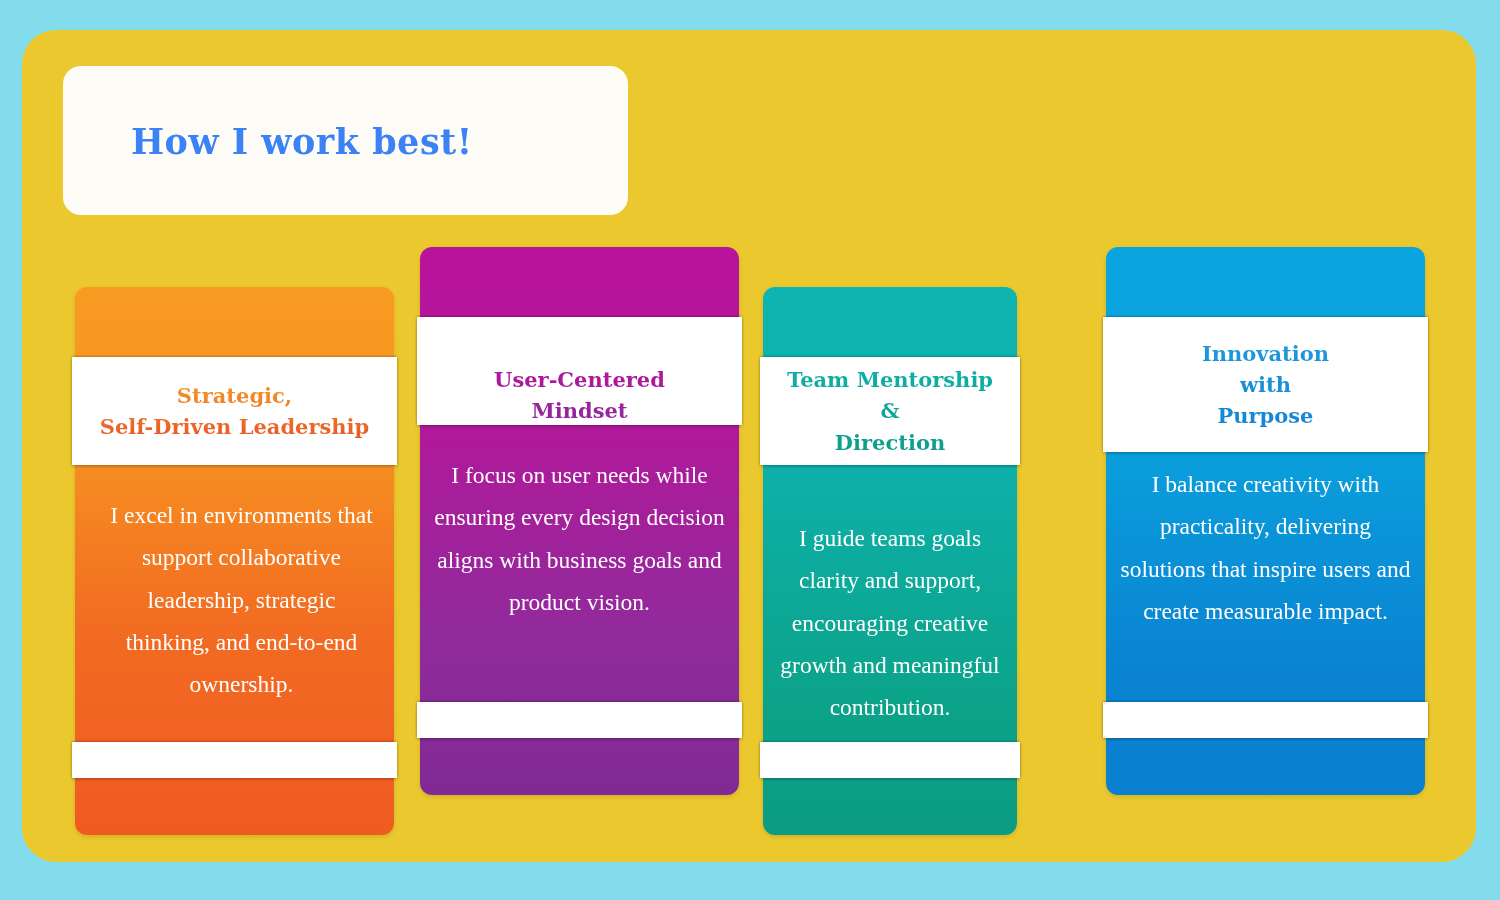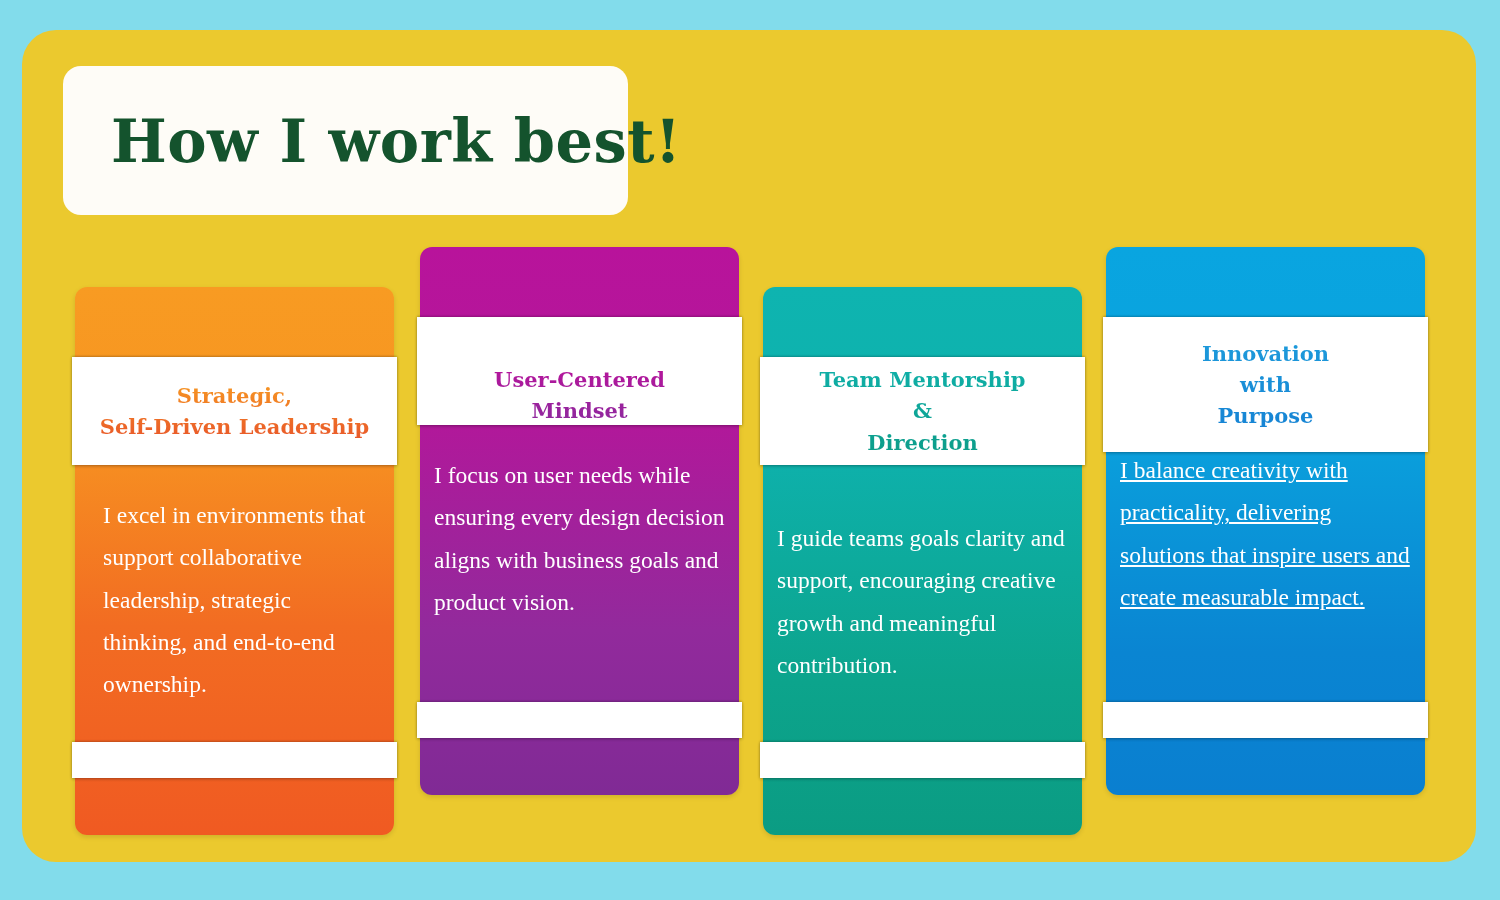--- a/index.html
+++ b/index.html
@@ -36,28 +36,28 @@
     position: absolute;
     left: 63px;
     top: 66px;
     width: 565px;
     height: 149px;
     background: #FEFCF7;
     border-radius: 18px;
   }
   #title-card .title-text {
     position: absolute;
-    left: 48px;
+    left: 68px;
     top: 50%;
     transform: translateY(-50%);
     font-family: "DejaVu Serif", "Liberation Serif", serif;
     font-weight: bold;
-    font-size: 59px;
+    font-size: 35px;
     letter-spacing: 0.5px;
-    color: #14532d;
+    color: #3b82f6;
     white-space: nowrap;
   }
 
   
   .card {
     position: absolute;
     border-radius: 12px;
     box-shadow: 0 2px 5px rgba(0,0,0,0.12);
     overflow: visible;
   }
@@ -86,20 +86,21 @@
 
   
   .card-body {
     position: absolute;
     left: 0;
     right: 0;
     color: #FFFFFF;
     font-family: "Liberation Serif", "DejaVu Serif", serif;
     font-size: 23.5px;
     line-height: 1.80;
+    text-align: center;
     padding: 0 14px;
     box-sizing: border-box;
   }
 
   
   .card-footer-bar {
     position: absolute;
     left: -3px;
     right: -3px;
     background: #FFFFFF;
@@ -117,33 +118,33 @@
 
   #card-2 {
     left: 420px; top: 247px; width: 319px; height: 548px;
     background: linear-gradient(180deg, #B8139B 0%, #B3179A 30%, #922A9C 70%, #802A95 100%);
   }
   #card-2 .card-header { top: 70px; height: 108px; }
   #card-2 .card-body   { top: 207px; }
   #card-2 .card-footer-bar { top: 455px; height: 36px; }
 
   #card-3 {
-    left: 763px; top: 287px; width: 319px; height: 548px;
+    left: 763px; top: 287px; width: 254px; height: 548px;
     background: linear-gradient(180deg, #0EB4B0 0%, #0EB1AC 30%, #0CA48C 72%, #0B9C83 100%);
   }
   #card-3 .card-header { top: 70px; height: 108px; }
   #card-3 .card-body   { top: 230px; }
   #card-3 .card-footer-bar { top: 455px; height: 36px; }
 
   #card-4 {
     left: 1106px; top: 247px; width: 319px; height: 548px;
     background: linear-gradient(180deg, #09A5E0 0%, #0AA2DD 32%, #0A85D2 74%, #0A7FD0 100%);
   }
   #card-4 .card-header { top: 70px; height: 135px; }
-  #card-4 .card-body   { top: 202px; text-decoration: underline; }
+  #card-4 .card-body   { top: 216px; }
   #card-4 .card-footer-bar { top: 455px; height: 36px; }
 </style>
 </head>
 <body>
 
 <div id="slide">
 
   <div id="panel"></div>
 
   <div id="title-card">

